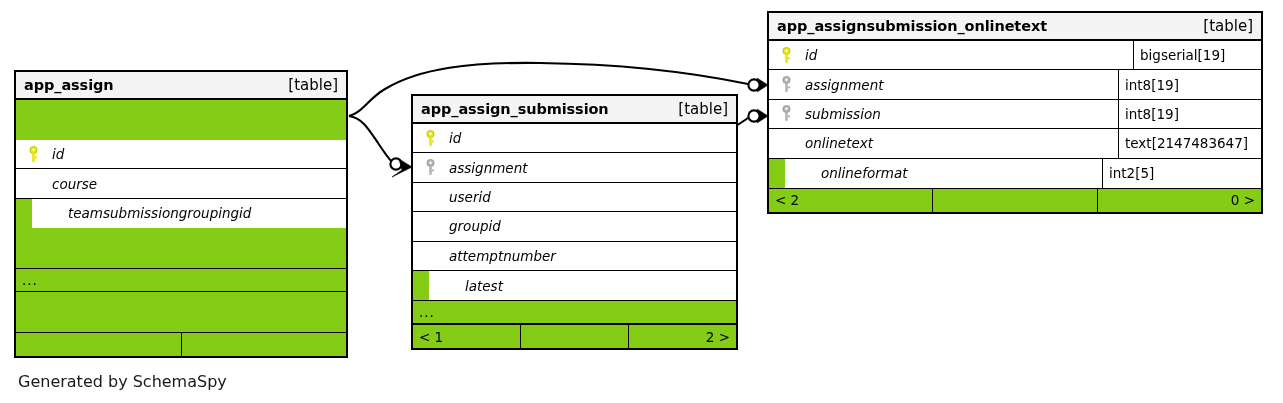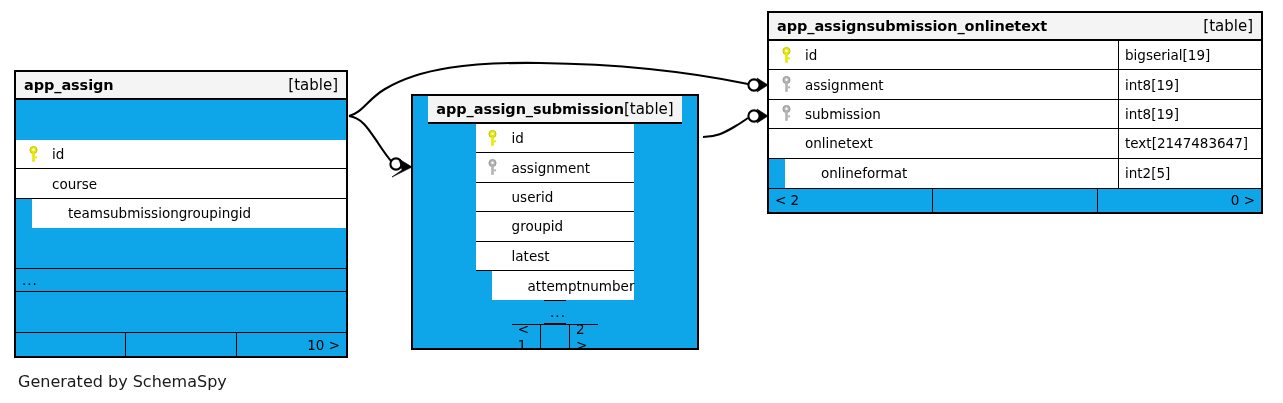--- a/index.html
+++ b/index.html
@@ -27,21 +27,21 @@
     top: 0;
     width: 1283px;
     height: 403px;
     overflow: visible;
     pointer-events: none;
   }
   .table-box {
     position: absolute;
     box-sizing: border-box;
     border: 2px solid #000000;
-    background: #0ea5e9;
+    background: #84cc16;
     display: flex;
     flex-direction: column;
   }
   .tbl-header {
     box-sizing: border-box;
     background: #f4f4f4;
     border-bottom: 2px solid #000000;
     display: flex;
     align-items: center;
     justify-content: space-between;
@@ -74,20 +74,21 @@
     flex: 0 0 auto;
   }
   .row:last-child { border-bottom: none; margin-left: 16px; }
   .col-name {
     display: flex;
     align-items: center;
     flex: 1 1 auto;
     min-width: 0;
     height: 100%;
     padding-left: 6px;
+    font-style: italic;
   }
   .col-type {
     box-sizing: border-box;
     height: 100%;
     display: flex;
     align-items: center;
     padding-left: 6px;
     border-left: 1px solid #000000;
     font-size: 13.5px;
     white-space: nowrap;
@@ -212,25 +213,24 @@
           <span class="keyslot"></span>
           <span class="colname-text">teamsubmissiongroupingid</span>
         </div>
       </div>
 
     </div>
     <div class="ellipsis-row">...</div>
     <div class="footer">
       <div class="footer-cell"></div>
       <div class="footer-cell mid"></div>
-      <div class="footer-cell">10 &gt;</div>
     </div>
   </div>
 
-  <div class="table-box" id="tbl-app_assign_submission" style="left:411px; top:94px; width:288px;align-items:center;">
+  <div class="table-box" id="tbl-app_assign_submission" style="left:411px; top:94px; width:327px;">
     <div class="tbl-header">
       <span class="tbl-name">app_assign_submission</span>
       <span class="tbl-kind">[table]</span>
     </div>
     <div class="rows">
 
       <div class="row">
         <div class="col-name">
           <span class="keyslot">
             <svg width="11" height="17" viewBox="0 0 11 17" xmlns="http://www.w3.org/2000/svg">
@@ -268,28 +268,28 @@
       <div class="row indent">
         <div class="col-name">
           <span class="keyslot"></span>
           <span class="colname-text">groupid</span>
         </div>
       </div>
 
       <div class="row indent">
         <div class="col-name">
           <span class="keyslot"></span>
+          <span class="colname-text">attemptnumber</span>
+        </div>
+      </div>
+
+      <div class="row indent">
+        <div class="col-name">
+          <span class="keyslot"></span>
           <span class="colname-text">latest</span>
-        </div>
-      </div>
-
-      <div class="row indent">
-        <div class="col-name">
-          <span class="keyslot"></span>
-          <span class="colname-text">attemptnumber</span>
         </div>
       </div>
 
     </div>
     <div class="ellipsis-row">...</div>
     <div class="footer">
       <div class="footer-cell">&lt; 1</div>
       <div class="footer-cell mid"></div>
       <div class="footer-cell">2 &gt;</div>
     </div>
@@ -307,21 +307,21 @@
           <span class="keyslot">
             <svg width="11" height="17" viewBox="0 0 11 17" xmlns="http://www.w3.org/2000/svg">
               <circle cx="5.5" cy="4" r="3.6" fill="#e8e800" stroke="#b8b800" stroke-width="0.8"></circle>
               <circle cx="5.5" cy="3.7" r="1.25" fill="#ffffff"></circle>
               <rect x="4.2" y="6.6" width="2.6" height="9.2" fill="#e8e800"></rect>
               <rect x="6.8" y="10.4" width="2.3" height="1.9" fill="#e8e800"></rect>
             </svg>
           </span>
           <span class="colname-text">id</span>
         </div>
-        <div class="col-type" style="width:143px;">bigserial[19]</div>
+        <div class="col-type" style="width:128px;">bigserial[19]</div>
       </div>
 
       <div class="row">
         <div class="col-name">
           <span class="keyslot">
             <svg width="11" height="17" viewBox="0 0 11 17" xmlns="http://www.w3.org/2000/svg">
               <circle cx="5.5" cy="4" r="3.6" fill="#b3b3b3" stroke="#8f8f8f" stroke-width="0.8"></circle>
               <circle cx="5.5" cy="3.7" r="1.25" fill="#ffffff"></circle>
               <rect x="4.2" y="6.6" width="2.6" height="9.2" fill="#b3b3b3"></rect>
               <rect x="6.8" y="10.4" width="2.3" height="1.9" fill="#b3b3b3"></rect>
@@ -353,21 +353,21 @@
           <span class="colname-text">onlinetext</span>
         </div>
         <div class="col-type" style="width:143px;">text[2147483647]</div>
       </div>
 
       <div class="row indent">
         <div class="col-name">
           <span class="keyslot"></span>
           <span class="colname-text">onlineformat</span>
         </div>
-        <div class="col-type" style="width:143px;">int2[5]</div>
+        <div class="col-type" style="width:159px;">int2[5]</div>
       </div>
 
     </div>
     <div class="footer">
       <div class="footer-cell">&lt; 2</div>
       <div class="footer-cell mid"></div>
       <div class="footer-cell">0 &gt;</div>
     </div>
   </div>
 

